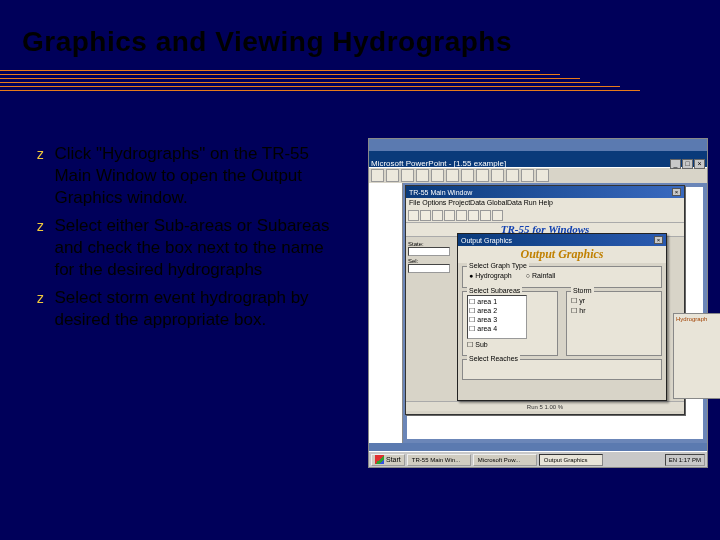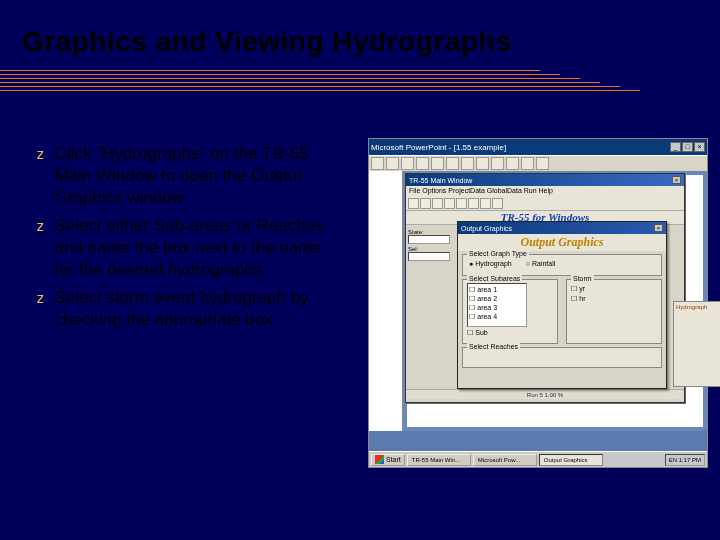--- a/index.html
+++ b/index.html
@@ -66,24 +66,25 @@
     right: 12px;
     width: 340px;
     height: 330px;
     background: #5b7ab0;
     border: 1px solid #888;
   }
   .pp-titlebar {
     height: 15px;
     background: #0a3a7a;
     display: flex;
-    align-items: center;
+    align-items: flex-start;
     padding: 8px 2px;
     color: #fff;
     font-size: 8px;
+    margin-top: 12px;
   }
   .pp-titlebar .ctl { margin-left: auto; display: flex; gap: 1px; }
   .pp-titlebar .ctl span {
     width: 11px; height: 10px; background: #c8c8c8; border: 1px solid #666; font-size: 7px; text-align: center; line-height: 8px; color: #000;
   }
   .pp-menubar {
     height: 13px;
     background: #d8d4c8;
     font-size: 8px;
     color: #000;
@@ -320,25 +321,25 @@
     <div class="line-orange" style="width:640px"></div>
   </div>
 
   <div class="bullets">
     <div class="bullet">
       <span class="z">z</span>
       <span class="txt">Click "Hydrographs" on the TR-55 Main Window to open the Output Graphics window.</span>
     </div>
     <div class="bullet">
       <span class="z">z</span>
-      <span class="txt">Select either Sub-areas or Reaches and name the box next to the name for the desired hydrographs</span>
+      <span class="txt">Select either Sub-areas or Subareas and check the box next to the name for the desired hydrographs</span>
     </div>
     <div class="bullet">
       <span class="z">z</span>
-      <span class="txt">Select storm event hydrograph by checking the appropriate box.</span>
+      <span class="txt">Select storm event hydrograph by desired the appropriate box.</span>
     </div>
   </div>
 
   <div class="screenshot">
     <div class="pp-titlebar">
       <span>Microsoft PowerPoint - [1.55 example]</span>
       <span class="ctl">
         <span>_</span>
         <span>□</span>
         <span>×</span>

